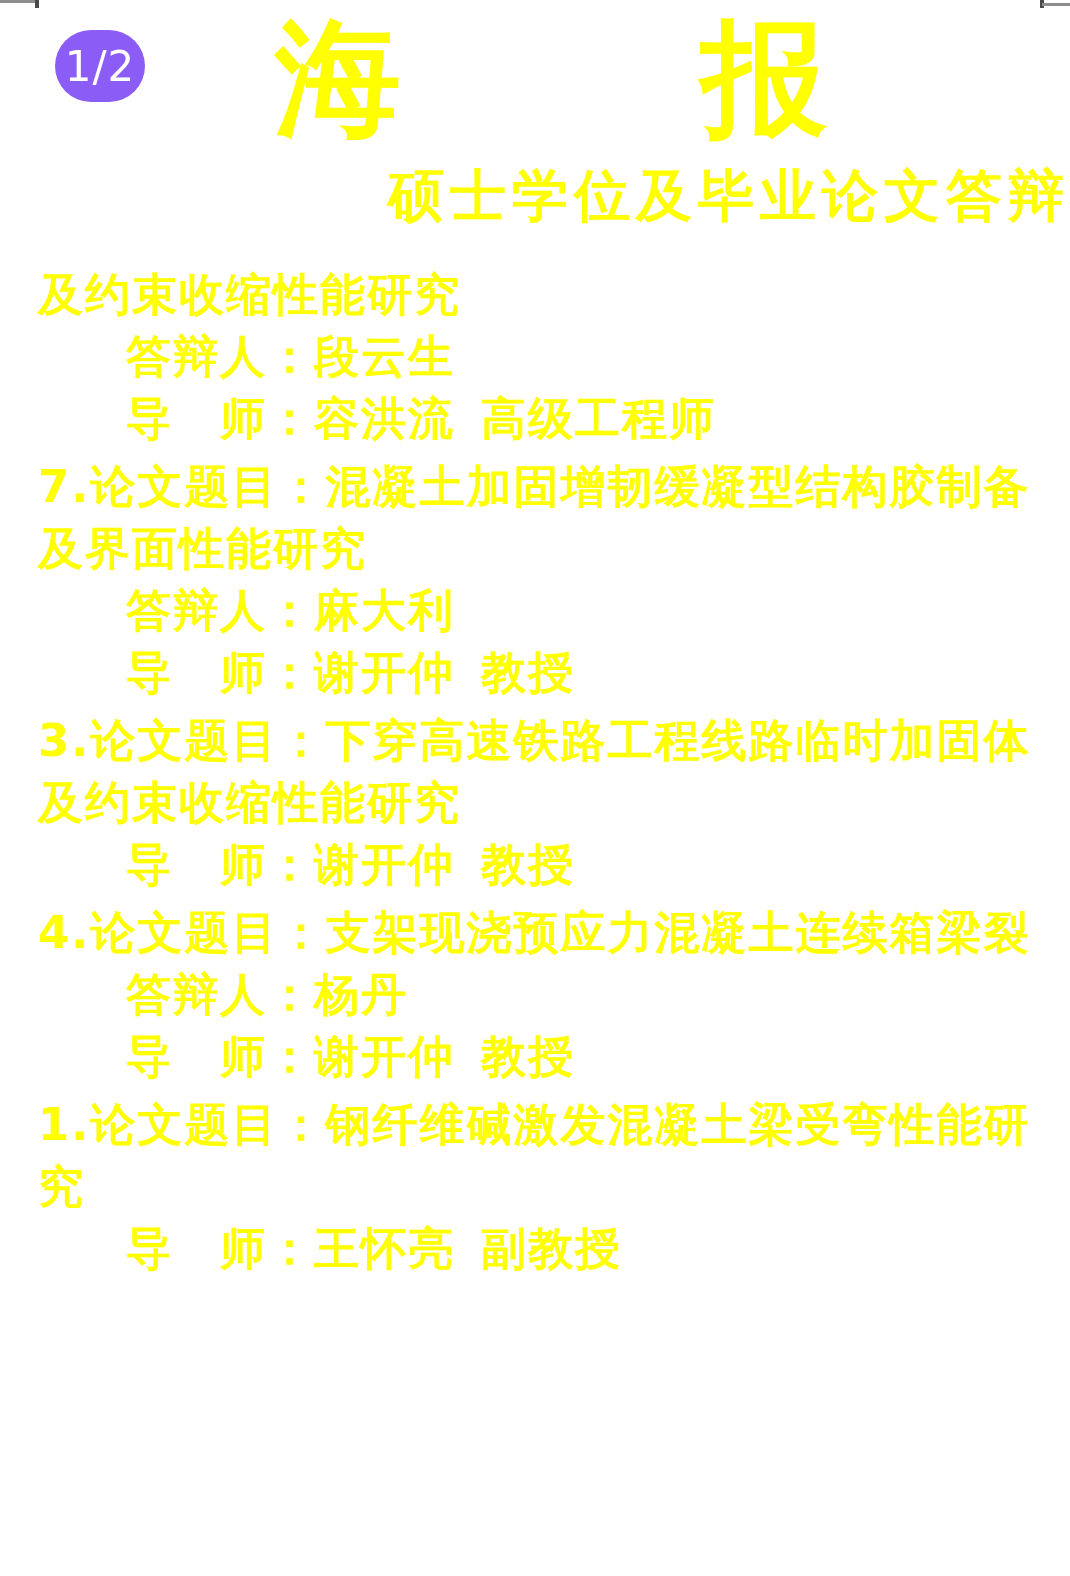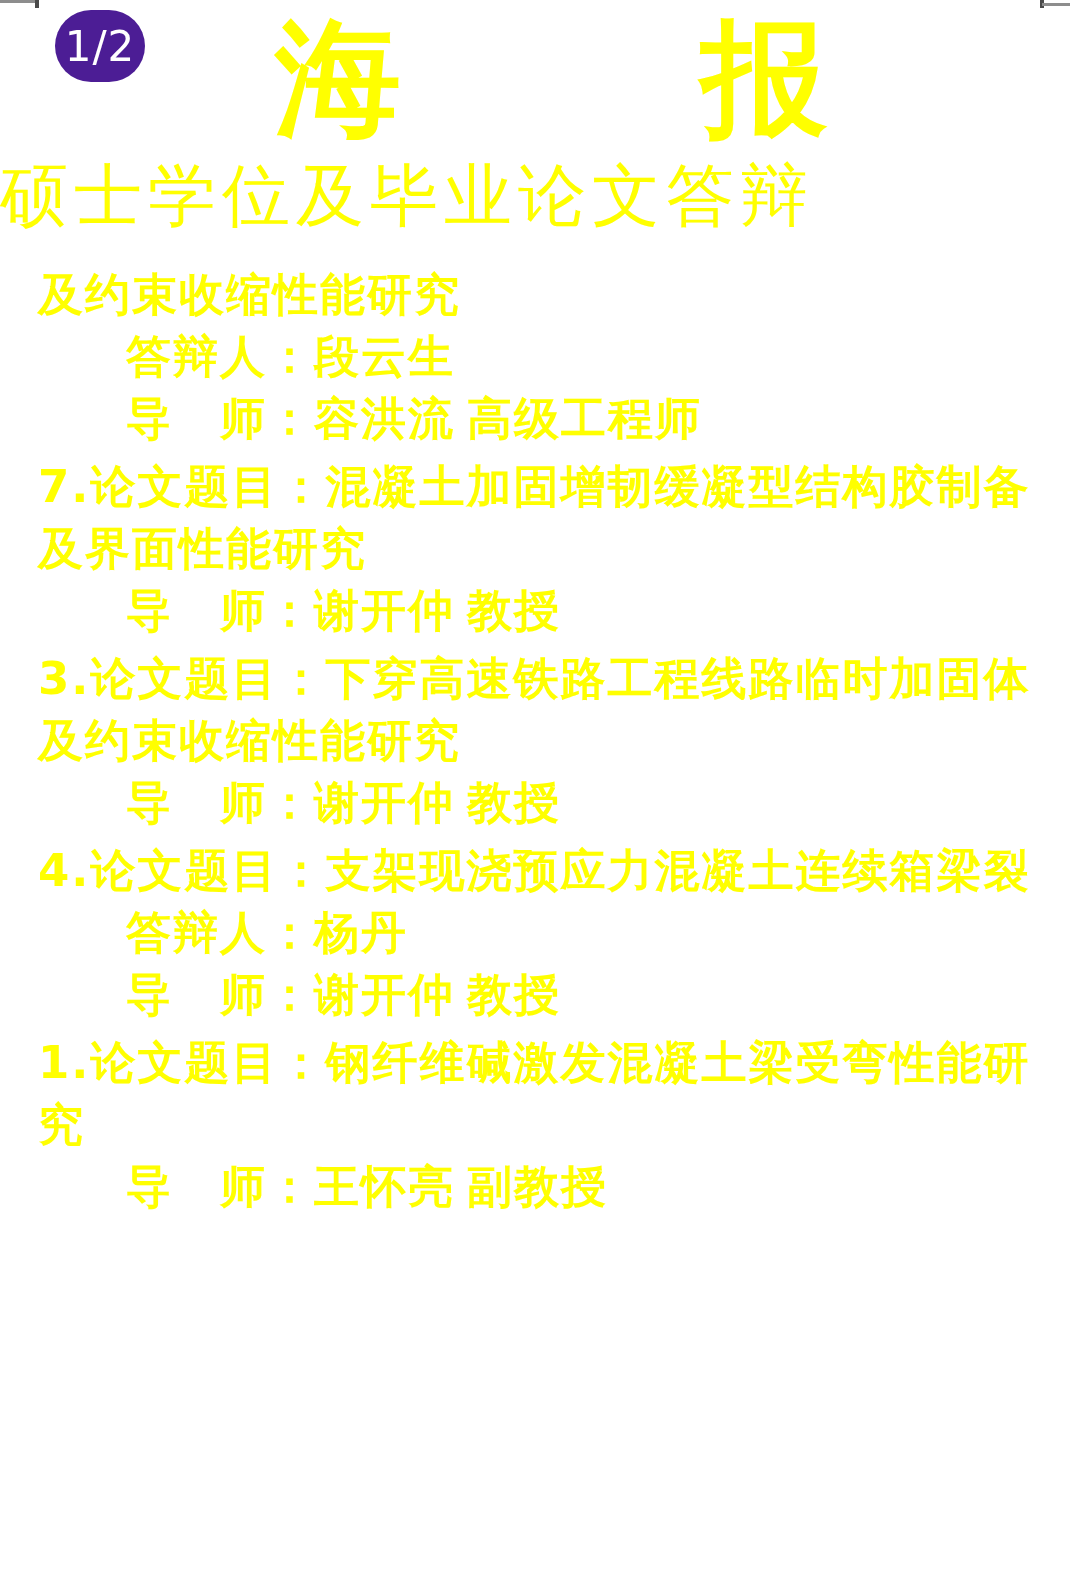--- a/index.html
+++ b/index.html
@@ -16,25 +16,25 @@
   }
   
   .corner-left-bar  { position: absolute; top: 0;   left: 0;      width: 38px; height: 3px; background: #8d8d8d; }
   .corner-left-tick { position: absolute; top: 0;   left: 35px;   width: 4px;  height: 8px; background: #4a4a4a; }
   .corner-right-tick{ position: absolute; top: 0;   left: 1040px; width: 4px;  height: 8px; background: #4a4a4a; }
   .corner-right-bar { position: absolute; top: 3px; left: 1042px; width: 28px; height: 3px; background: #8d8d8d; }
 
   .page-badge {
     position: absolute;
     left: 55px;
-    top: 10px;
+    top: 30px;
     width: 90px;
     height: 72px;
     border-radius: 36px;
-    background: #4c1d95;
+    background: #8b5cf6;
     color: #ffffff;
     font-size: 42px;
     font-weight: normal;
     display: flex;
     align-items: center;
     justify-content: center;
     letter-spacing: 1px;
   }
 
   .yellow { color: #FFFF00; }
@@ -44,40 +44,40 @@
     text-align: center;
     font-size: 126px;
     line-height: 130px;
     font-weight: bold;
     letter-spacing: 16px;
     white-space: pre;
     padding-left: 48px;
   }
   .poster-subtitle {
     margin-top: 6px;
-    text-align: left;
-    font-size: 68px;
+    text-align: right;
+    font-size: 56px;
     line-height: 92px;
-    font-weight: normal;
+    font-weight: bold;
     letter-spacing: 6px;
     white-space: nowrap;
   }
 
   .sections {
     margin: 22px 0 0 38px;
     width: 1000px;
     font-size: 45px;
     font-weight: bold;
     letter-spacing: 2px;
     line-height: 62px;
   }
   .section { margin-bottom: 6px; }
   .title-line { white-space: nowrap; }
   .person-line { padding-left: 88px; white-space: nowrap; }
-  .supervisor-title { margin-left: 12px; }
+  .supervisor-title { margin-left: 26px; }
 </style>
 </head>
 <body>
 
 <div class="corner-left-bar"></div>
 <div class="corner-left-tick"></div>
 <div class="corner-right-tick"></div>
 <div class="corner-right-bar"></div>
 
 <div class="page-badge">
@@ -95,20 +95,23 @@
       <span>答辩人：</span><span>段云生</span>
     </div>
     <div class="person-line">
       <span>导　师：</span><span>容洪流</span><span class="supervisor-title">高级工程师</span>
     </div>
   </div>
 
   <div class="section">
     <div class="title-line">7.论文题目：混凝土加固增韧缓凝型结构胶制备</div>
     <div class="title-line">及界面性能研究</div>
+    <div class="person-line">
+      <span>答辩人：</span><span>麻大利</span>
+    </div>
     <div class="person-line">
       <span>导　师：</span><span>谢开仲</span><span class="supervisor-title">教授</span>
     </div>
   </div>
 
   <div class="section">
     <div class="title-line">3.论文题目：下穿高速铁路工程线路临时加固体</div>
     <div class="title-line">及约束收缩性能研究</div>
     <div class="person-line">
       <span>导　师：</span><span>谢开仲</span><span class="supervisor-title">教授</span>

